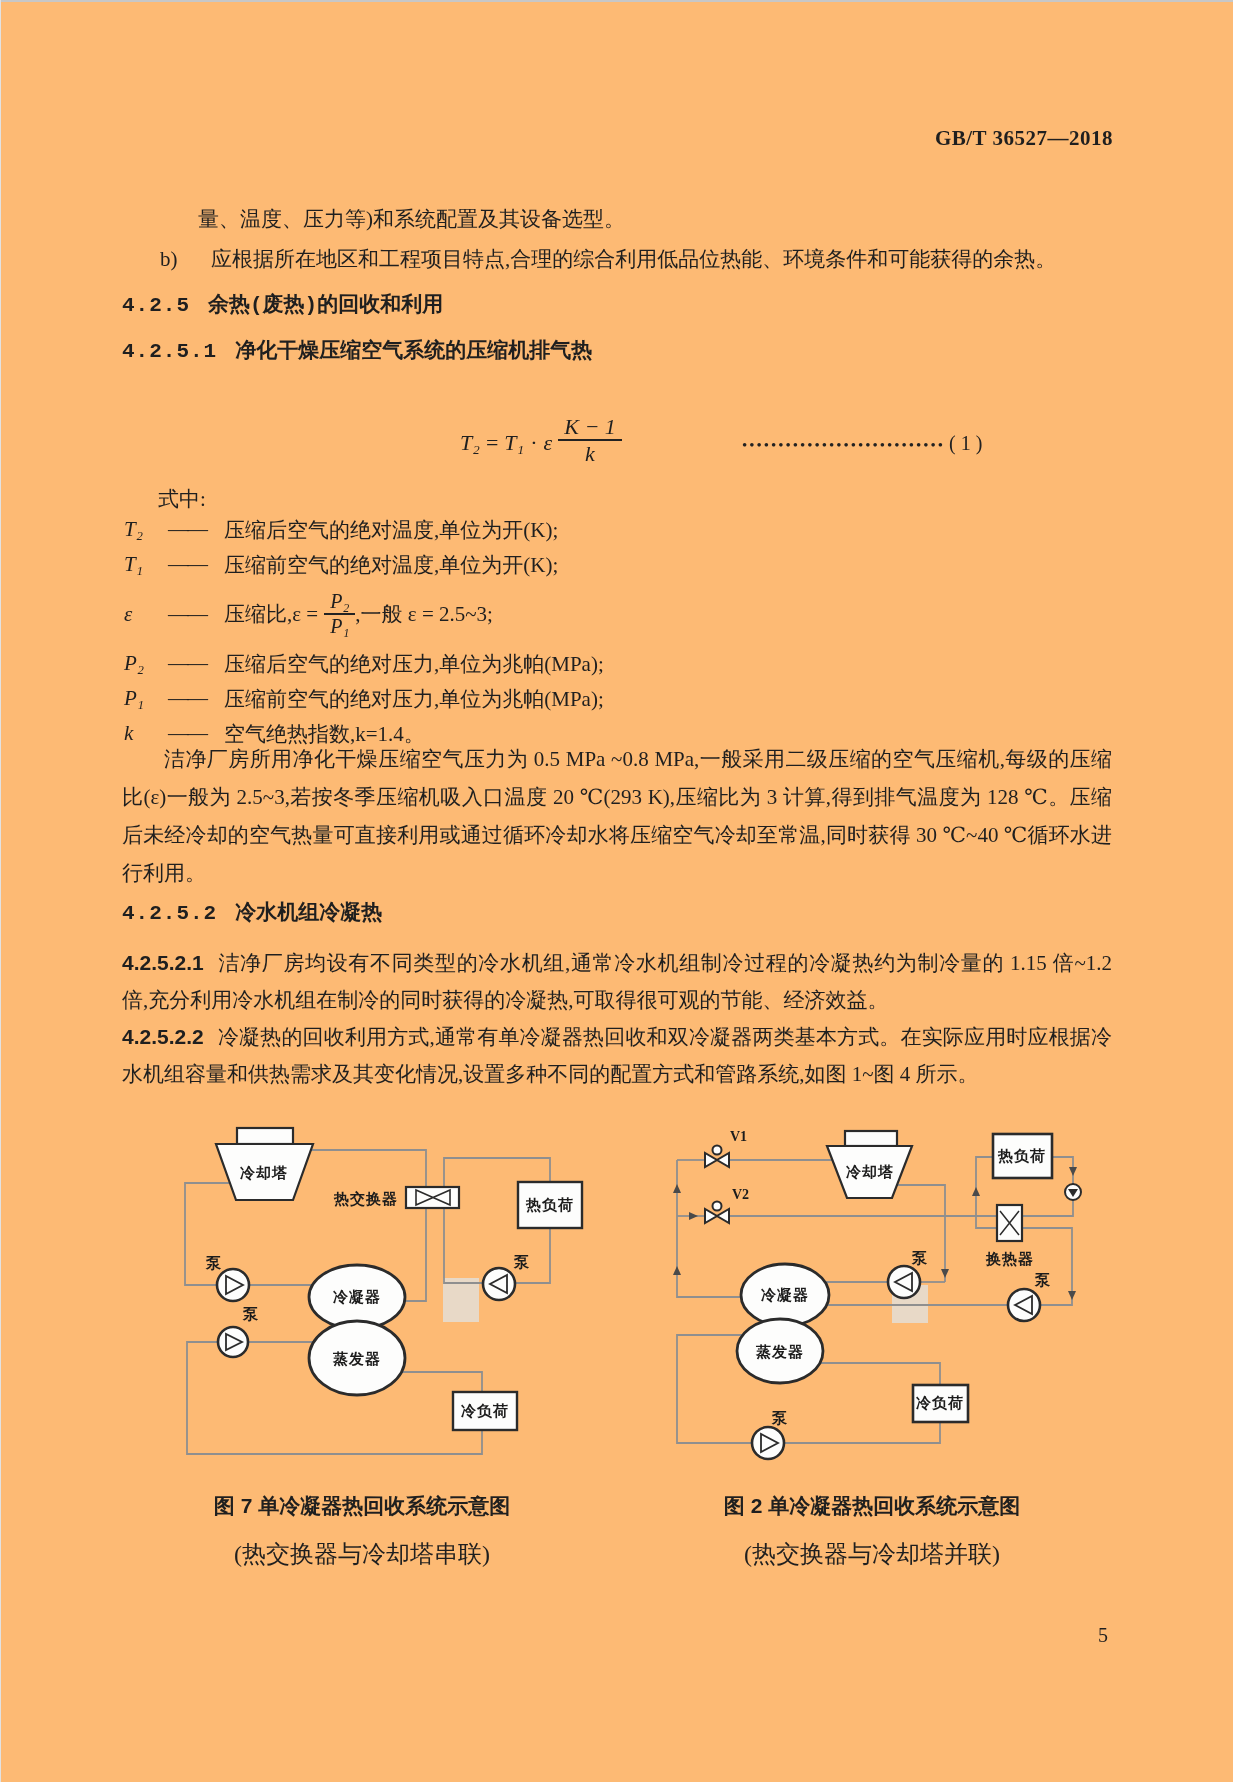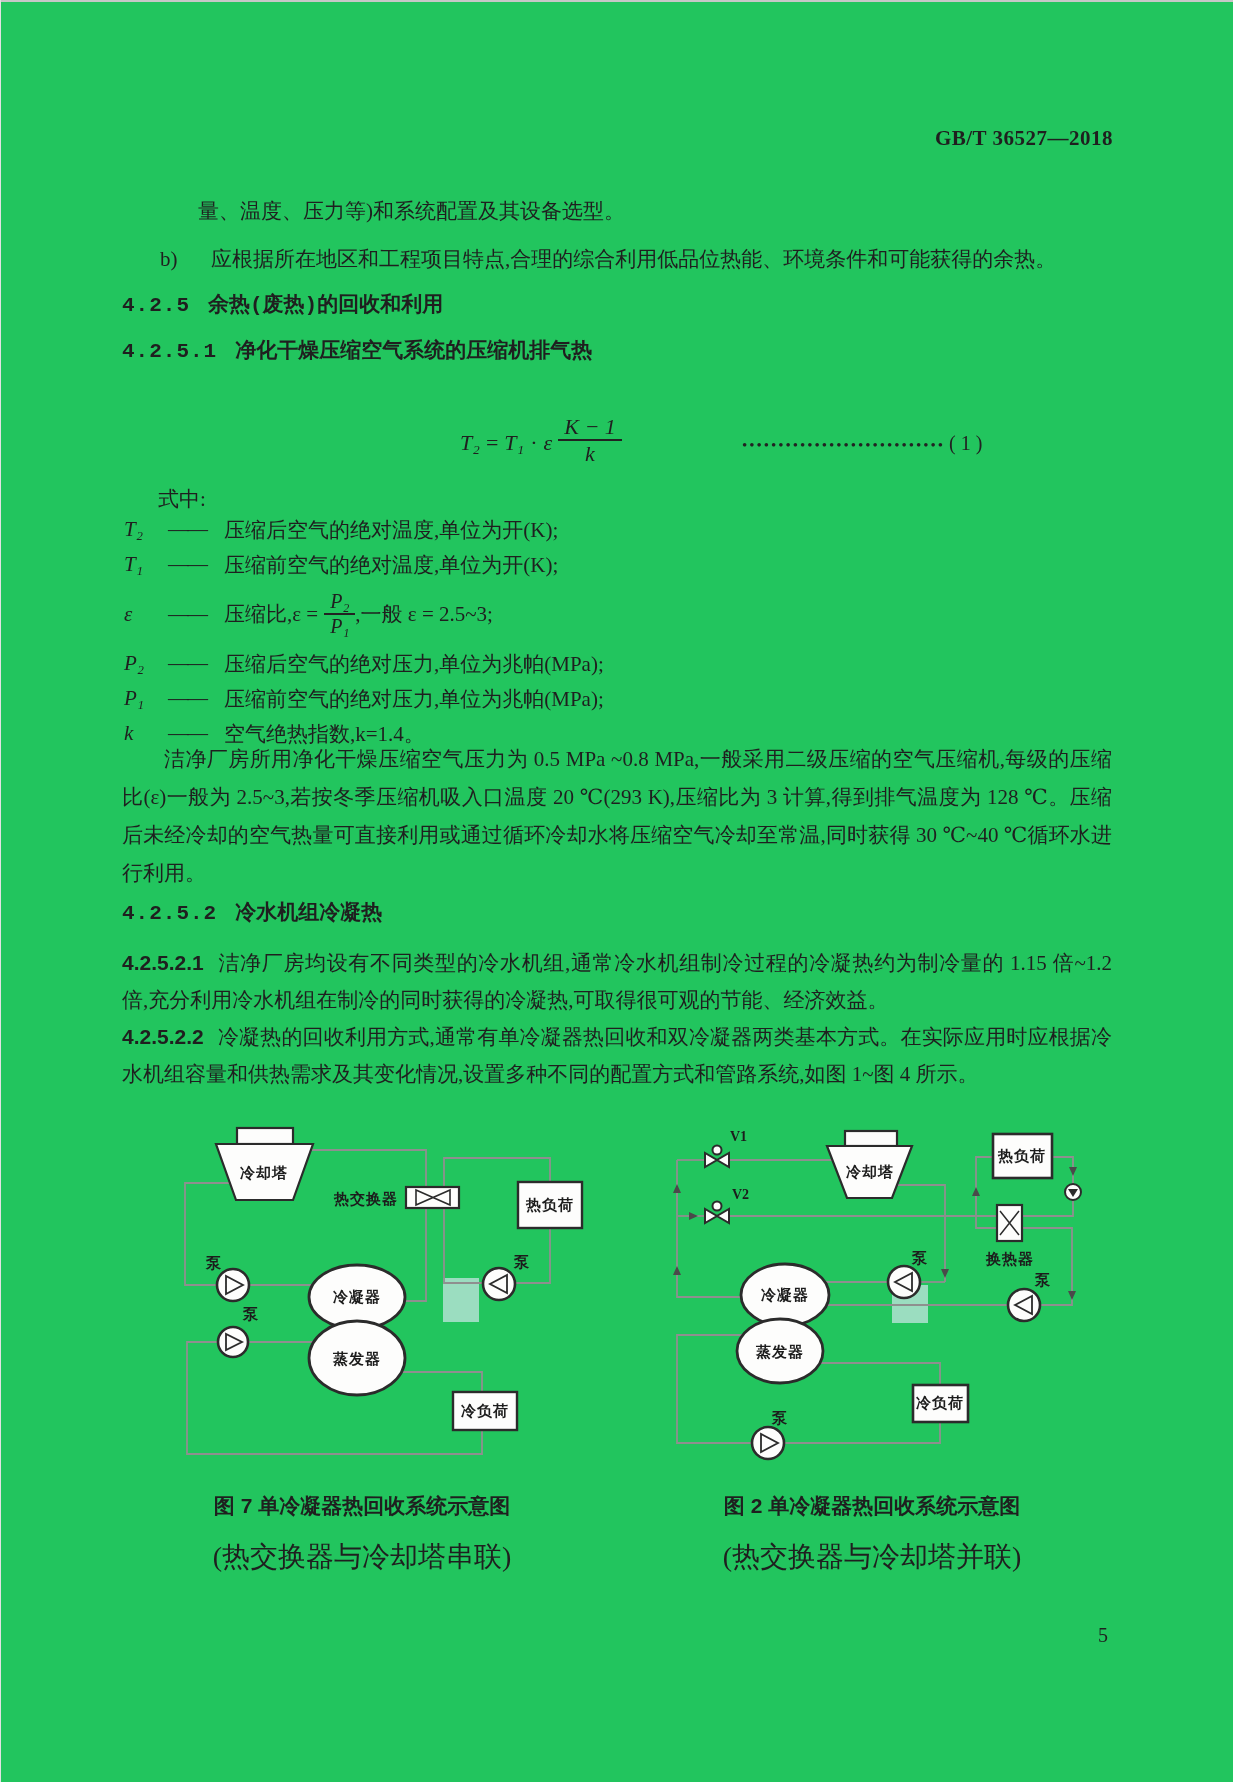--- a/index.html
+++ b/index.html
@@ -1,18 +1,18 @@
 <!DOCTYPE html>
 <html><head>
 <meta charset="utf-8">
 <style>
   html,body{margin:0;padding:0;background:#e8e8e8;}
   .page{
     position:relative;width:1233px;height:1782px;margin:0 auto;
-    background:#22c55e;overflow:hidden;
+    background:#fdba74;overflow:hidden;
     font-family:"Liberation Serif","DejaVu Serif","DejaVu Sans",serif;
     color:#1f1f1f;
   }
   .scan-edge-top{position:absolute;top:0;left:0;width:100%;height:2px;background:#c7c7c7;}
   .scan-edge-left{position:absolute;top:0;left:0;width:1px;height:100%;background:#e2e2e2;}
   .abs{position:absolute;}
   .hdr{font-weight:bold;font-size:21px;letter-spacing:.5px;}
   .body-text{font-size:21px;line-height:38px;}
   .heading{font-family:Liberation Mono, monospace;font-weight:bold;font-size:21px;}
   .heading .h-num{margin-right:18px;letter-spacing:1px;}
@@ -27,35 +27,35 @@
   .frac .den{border-top:2px solid #222;padding:0 6px;}
   .eq-leader{font-size:15px;letter-spacing:2px;color:#222;white-space:nowrap;}
   .eq-leader .eq-no{font-size:20px;letter-spacing:0;margin-left:4px;}
   
   .def-row{display:flex;align-items:center;font-size:21px;}
   .def-row .sym{width:44px;font-style:italic;flex:none;}
   .def-row .dash{width:56px;flex:none;letter-spacing:-2px;}
   .def-row .txt{display:flex;align-items:center;}
   .def-row .frac{font-style:italic;font-size:20px;margin-top:0;}
   .caption1{font-family:"Liberation Sans","DejaVu Sans",sans-serif;font-weight:bold;font-size:21px;text-align:center;}
-  .caption2{font-size:28px;text-align:center;}
+  .caption2{font-size:24px;text-align:center;}
   .pagenum{font-size:20px;}
   svg text{font-family:"Liberation Serif","DejaVu Serif","DejaVu Sans",serif;font-weight:bold;font-size:15px;fill:#1c1c1c;letter-spacing:1px;}
   svg text.vlabel{font-size:14px;letter-spacing:0;}
 </style>
 </head>
 <body>
 
 <div class="page">
   <div class="scan-edge-top"></div>
   <div class="scan-edge-left"></div>
 
   <div class="abs hdr" style="top:126px;right:120px;">GB/T 36527—2018</div>
 
-  <div class="abs body-text" style="top:192px;left:198px;">量、温度、压力等)和系统配置及其设备选型。</div>
+  <div class="abs body-text" style="top:200px;left:198px;">量、温度、压力等)和系统配置及其设备选型。</div>
 
   <div class="abs body-text" style="top:240px;left:160px;">b)</div>
   <div class="abs body-text" style="top:240px;left:211px;">应根据所在地区和工程项目特点,合理的综合利用低品位热能、环境条件和可能获得的余热。</div>
 
   <div class="abs heading" style="top:290px;left:122px;">
     <span class="h-num">4.2.5</span><span>余热(废热)的回收和利用</span>
   </div>
 
   <div class="abs heading" style="top:336px;left:122px;">
     <span class="h-num">4.2.5.1</span><span>净化干燥压缩空气系统的压缩机排气热</span>

